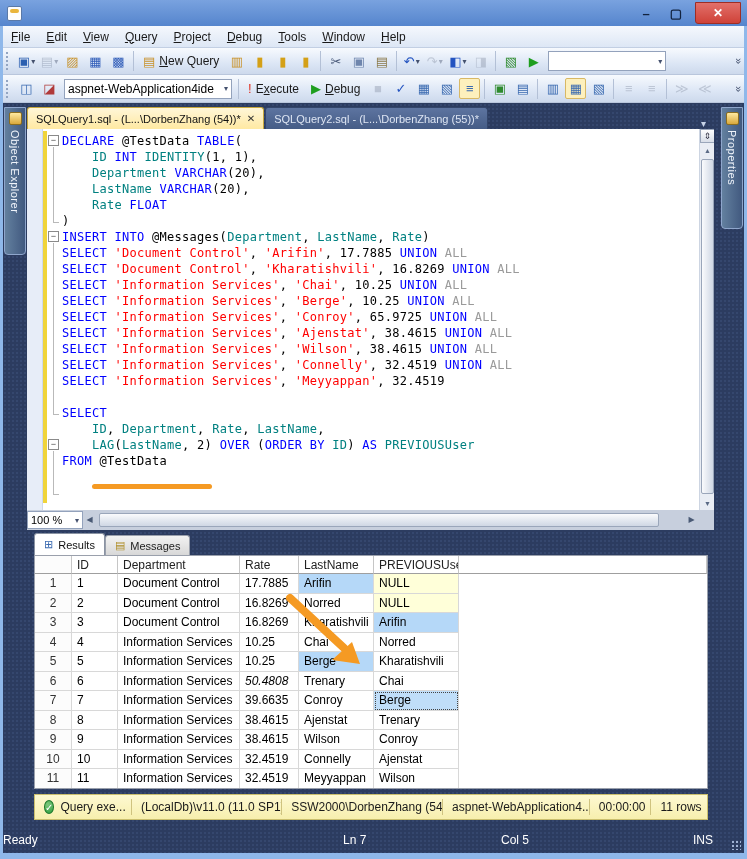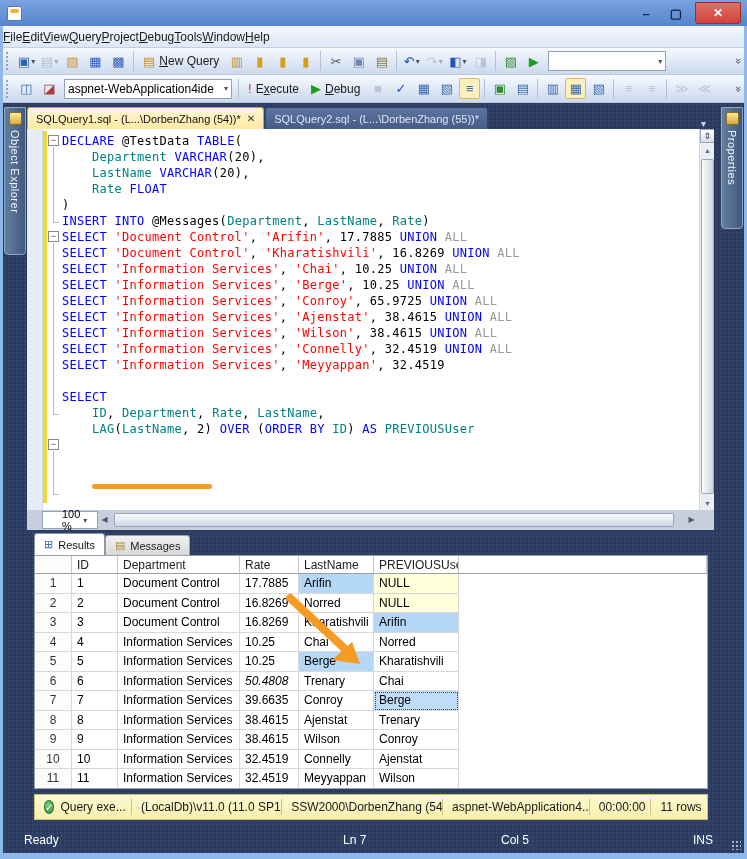--- a/index.html
+++ b/index.html
@@ -9,21 +9,21 @@
   
   .titlebar{position:absolute;left:0;top:0;width:747px;height:26px;background:linear-gradient(#79a2df,#5585cd);display:flex;align-items:center;color:#fff}
   .app-icon{width:15px;height:15px;margin:0 6px 0 7px;background:#fdfdfd;border:1px solid #5a79a8;border-radius:2px;position:relative}
   .app-icon::after{content:"";position:absolute;left:2px;top:2px;width:9px;height:4px;background:#e9b53c;border-radius:2px}
   .title-text{font-size:12px;white-space:nowrap;overflow:hidden;text-overflow:ellipsis;max-width:590px;text-shadow:0 1px 1px rgba(0,0,30,.35)}
   .win-controls{position:absolute;right:6px;top:0;height:26px;display:flex;align-items:center}
   .win-min,.win-max{width:30px;text-align:center;color:#12233f;font-size:13px;font-weight:bold;cursor:default}
   .win-close{width:46px;height:22px;margin-left:4px;background:linear-gradient(#e2706a,#cf4238);border:1px solid #9e2d24;border-radius:0 0 3px 3px;color:#fff;font-size:12px;font-weight:bold;display:flex;align-items:center;justify-content:center}
   
   .menubar{position:absolute;left:3px;top:26px;width:741px;height:22px;background:linear-gradient(#f5f8fd,#dde7f5);display:flex;align-items:center;font-size:12px;color:#1a1a1a;border-bottom:1px solid #c2cfe3}
-  .menu-item{padding:2px 0}
+  .menu-item{padding:2px 8px}
   
   .toolbar{position:absolute;left:3px;width:741px;display:flex;align-items:center;background:linear-gradient(#f7fafe,#dce6f5 60%,#cdd9ec);border-bottom:1px solid #b9c6dc;font-size:12px}
   .tb1{top:48px;height:27px}
   .tb2{top:75px;height:28px}
   .tb-grip{width:5px;height:18px;margin:0 4px 0 3px;border-left:2px dotted #93a5c2}
   .tb-sep{width:1px;height:20px;background:#b3c0d6;margin:0 3px}
   .tb-item{min-width:21px;height:21px;display:flex;align-items:center;justify-content:center;border-radius:2px;margin:0 1px}
   .tb-item.hl{background:#fdf0bd;border:1px solid #d8b865}
   .tb-glyph{font-size:13px;line-height:1}
   .tb-caret{font-size:8px;color:#44516e;margin-left:1px}
@@ -56,21 +56,21 @@
   .outline-box{position:absolute;width:11px;height:11px;border:1px solid #8a8a8a;background:#fff;color:#444;font-size:9px;line-height:9px;text-align:center;left:21px}
   .outline-line{position:absolute;left:26px;width:1px;background:#b9b9b9}
   .outline-tick{position:absolute;left:26px;width:6px;height:1px;background:#b9b9b9}
   .lag-underline{position:absolute;left:65px;top:355px;width:120px;height:5px;background:var(--annotation);border-radius:3px}
   
   .vscroll{position:absolute;left:672px;top:0;width:15px;height:381px;background:#e9edf4;border-left:1px solid #cdd5e2}
   .vs-split{position:absolute;left:0;top:0;width:15px;height:14px;background:linear-gradient(#fdfdfd,#d8dee8);border:1px solid #9aa6ba;font-size:9px;text-align:center;line-height:13px;color:#334}
   .vs-btn{position:absolute;left:1px;width:13px;height:13px;font-size:7px;color:#5a6a85;text-align:center;line-height:13px}
   .vs-thumb{position:absolute;left:1px;top:30px;width:13px;height:335px;background:linear-gradient(90deg,#fafbfd,#cfd7e4);border:1px solid #9aa6ba;border-radius:2px}
   .hscroll{position:absolute;left:0;top:381px;width:687px;height:20px;background:#c7cfdd;display:flex;align-items:center}
-  .zoom-combo{width:56px;height:18px;margin-left:15px;background:#fff;border:1px solid #93a2bc;font-size:11px;display:flex;align-items:center;justify-content:space-between;padding:0 19px}
+  .zoom-combo{width:56px;height:18px;margin-left:0;background:#fff;border:1px solid #93a2bc;font-size:11px;display:flex;align-items:center;justify-content:space-between;padding:0 3px}
   .hs-btn{width:13px;height:14px;font-size:8px;color:#4a5a75;text-align:center;line-height:14px}
   .hs-track{position:relative;flex:1;height:16px;margin:0 1px}
   .hs-thumb{position:absolute;left:2px;top:1px;width:560px;height:14px;background:linear-gradient(#fafbfd,#cfd7e4);border:1px solid #9aa6ba;border-radius:2px}
   .hs-corner{width:16px;height:20px;background:#c7cfdd}
   
   .results{position:absolute;left:27px;top:533px;width:687px;height:288px}
   .res-tabs{position:absolute;left:7px;top:0;height:22px;display:flex;align-items:flex-end}
   .res-tab{display:flex;align-items:center;gap:5px;font-size:11px;padding:0 9px;height:22px;border-radius:3px 3px 0 0}
   .res-tab.active{background:#fff;border:1px solid #8a93a3;border-bottom:none;color:#111}
   .res-tab.inactive{background:linear-gradient(#f2f2f2,#d8d8d8);border:1px solid #9aa0ac;border-bottom:none;height:20px;color:#222}
@@ -297,38 +297,40 @@
         <div class="outline-tick" style="top: 93px;"></div>
         <div class="outline-box" style="top: 102px;">−</div>
         <div class="outline-line" style="top: 114px; height: 171px;"></div>
         <div class="outline-tick" style="top: 285px;"></div>
         <div class="outline-box" style="top: 310px;">−</div>
         <div class="outline-line" style="top: 322px; height: 43px;"></div>
         <div class="outline-tick" style="top: 365px;"></div>
       </div>
     <div class="code" id="code">
         <div class="code-line"><span class="ck">DECLARE</span><span class="cd"> @TestData </span><span class="ck">TABLE</span><span class="cd">(</span></div>
+        <div class="code-line"><span class="cd">    </span><span class="ci">ID</span><span class="cd"> </span><span class="ck">INT</span><span class="cd"> </span><span class="ci">IDENTITY</span><span class="cd">(1, 1),</span></div>
         <div class="code-line"><span class="cd">    </span><span class="ci">Department</span><span class="cd"> </span><span class="ck">VARCHAR</span><span class="cd">(20),</span></div>
         <div class="code-line"><span class="cd">    </span><span class="ci">LastName</span><span class="cd"> </span><span class="ck">VARCHAR</span><span class="cd">(20),</span></div>
         <div class="code-line"><span class="cd">    </span><span class="ci">Rate</span><span class="cd"> </span><span class="ck">FLOAT</span></div>
         <div class="code-line"><span class="cd">)</span></div>
         <div class="code-line"><span class="ck">INSERT INTO</span><span class="cd"> @Messages(</span><span class="ci">Department</span><span class="cd">, </span><span class="ci">LastName</span><span class="cd">, </span><span class="ci">Rate</span><span class="cd">)</span></div>
         <div class="code-line"><span class="ck">SELECT</span><span class="cd"> </span><span class="cs">'Document Control'</span><span class="cd">, </span><span class="cs">'Arifin'</span><span class="cd">, 17.7885 </span><span class="ck">UNION</span><span class="cd"> </span><span class="cg">ALL</span></div>
         <div class="code-line"><span class="ck">SELECT</span><span class="cd"> </span><span class="cs">'Document Control'</span><span class="cd">, </span><span class="cs">'Kharatishvili'</span><span class="cd">, 16.8269 </span><span class="ck">UNION</span><span class="cd"> </span><span class="cg">ALL</span></div>
         <div class="code-line"><span class="ck">SELECT</span><span class="cd"> </span><span class="cs">'Information Services'</span><span class="cd">, </span><span class="cs">'Chai'</span><span class="cd">, 10.25 </span><span class="ck">UNION</span><span class="cd"> </span><span class="cg">ALL</span></div>
         <div class="code-line"><span class="ck">SELECT</span><span class="cd"> </span><span class="cs">'Information Services'</span><span class="cd">, </span><span class="cs">'Berge'</span><span class="cd">, 10.25 </span><span class="ck">UNION</span><span class="cd"> </span><span class="cg">ALL</span></div>
         <div class="code-line"><span class="ck">SELECT</span><span class="cd"> </span><span class="cs">'Information Services'</span><span class="cd">, </span><span class="cs">'Conroy'</span><span class="cd">, 65.9725 </span><span class="ck">UNION</span><span class="cd"> </span><span class="cg">ALL</span></div>
         <div class="code-line"><span class="ck">SELECT</span><span class="cd"> </span><span class="cs">'Information Services'</span><span class="cd">, </span><span class="cs">'Ajenstat'</span><span class="cd">, 38.4615 </span><span class="ck">UNION</span><span class="cd"> </span><span class="cg">ALL</span></div>
         <div class="code-line"><span class="ck">SELECT</span><span class="cd"> </span><span class="cs">'Information Services'</span><span class="cd">, </span><span class="cs">'Wilson'</span><span class="cd">, 38.4615 </span><span class="ck">UNION</span><span class="cd"> </span><span class="cg">ALL</span></div>
         <div class="code-line"><span class="ck">SELECT</span><span class="cd"> </span><span class="cs">'Information Services'</span><span class="cd">, </span><span class="cs">'Connelly'</span><span class="cd">, 32.4519 </span><span class="ck">UNION</span><span class="cd"> </span><span class="cg">ALL</span></div>
         <div class="code-line"><span class="ck">SELECT</span><span class="cd"> </span><span class="cs">'Information Services'</span><span class="cd">, </span><span class="cs">'Meyyappan'</span><span class="cd">, 32.4519</span></div>
         <div class="code-line"></div>
         <div class="code-line"><span class="ck">SELECT</span></div>
         <div class="code-line"><span class="cd">    </span><span class="ci">ID</span><span class="cd">, </span><span class="ci">Department</span><span class="cd">, </span><span class="ci">Rate</span><span class="cd">, </span><span class="ci">LastName</span><span class="cd">,</span></div>
         <div class="code-line"><span class="cd">    </span><span class="ci">LAG</span><span class="cd">(</span><span class="ci">LastName</span><span class="cd">, 2) </span><span class="ck">OVER</span><span class="cd"> (</span><span class="ck">ORDER BY</span><span class="cd"> </span><span class="ci">ID</span><span class="cd">) </span><span class="ck">AS</span><span class="cd"> </span><span class="ci">PREVIOUSUser</span></div>
+        <div class="code-line"><span class="ck">FROM</span><span class="cd"> @TestData</span></div>
       </div>
     <div class="lag-underline"></div>
 
     <div class="vscroll">
       <div class="vs-split">⇕</div>
       <div class="vs-btn" style="top:15px">▲</div>
       <div class="vs-thumb"></div>
       <div class="vs-btn" style="top:368px">▼</div>
     </div>
 
@@ -488,20 +490,20 @@
         <div class="qseg">
           <span>00:00:00</span>
         </div>
         <div class="qseg">
           <span>11 rows</span>
         </div>
       </div>
   </div>
 
   <div class="statusbar">
-    <span class="sb-item" style="left:21px">Ready</span>
+    <span class="sb-item" style="left:0">Ready</span>
     <span class="sb-item" style="left:340px">Ln 7</span>
     <span class="sb-item" style="left:498px">Col 5</span>
     <span class="sb-item" style="left:690px">INS</span>
     <span class="sb-grip"></span>
   </div>
 
 </div>
 
 </body></html>

